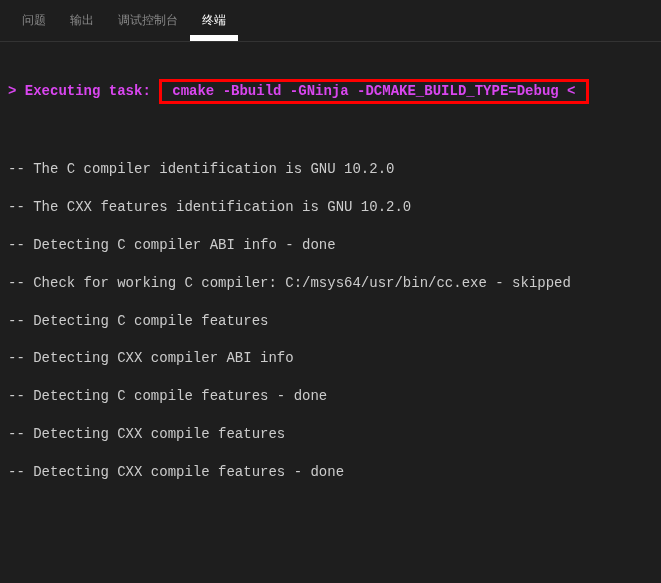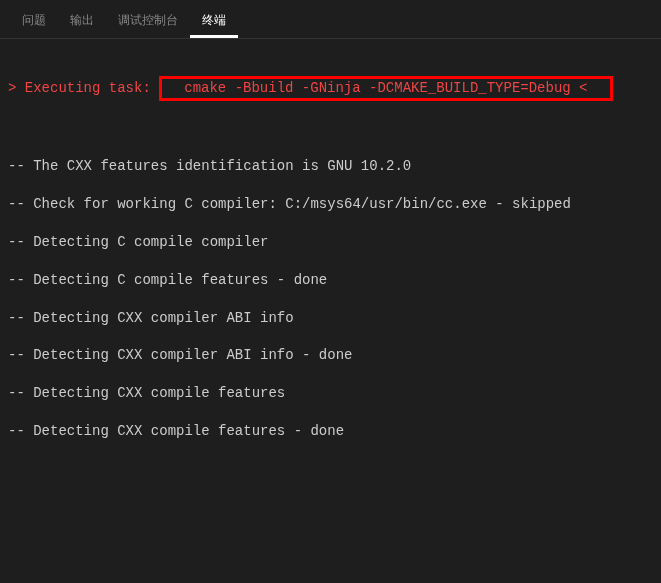--- a/index.html
+++ b/index.html
@@ -19,54 +19,55 @@
     font-family: "Microsoft YaHei", sans-serif;
     font-size: 12px;
   }
   .tab {
     padding: 6px 12px;
     color: #888;
     cursor: pointer;
   }
   .tab.active {
     color: #fff;
-    border-bottom: 3px solid #ffffff;
+    border-bottom: 6px solid #ffffff;
   }
   .terminal {
     padding: 18px 8px 8px 8px;
     line-height: 1.35;
     white-space: pre;
   }
   .line { min-height: 1.35em; }
-  .bold { font-weight: normal; color: #ef4444; }
+  .bold { font-weight: bold; color: #d946ef; }
   .box-red {
     border: 3px solid #ff0000;
-    padding: 0 22px;
+    padding: 0 10px;
     display: inline-block;
   }
 </style>
 </head>
 <body>
 
 <div class="tabs">
   <div class="tab">问题</div>
   <div class="tab">输出</div>
   <div class="tab">调试控制台</div>
   <div class="tab active">终端</div>
 </div>
 
 <div class="terminal">
 <div class="line"><span class="bold">&gt; Executing task: </span><span class="box-red bold">cmake -Bbuild -GNinja -DCMAKE_BUILD_TYPE=Debug &lt;</span></div>
 <div class="line"></div>
+<div class="line">-- The C compiler identification is GNU 10.2.0</div>
 <div class="line">-- The CXX features identification is GNU 10.2.0</div>
+<div class="line">-- Detecting C compiler ABI info - done</div>
 <div class="line">-- Check for working C compiler: C:/msys64/usr/bin/cc.exe - skipped</div>
-<div class="line">-- Detecting C compile compiler</div>
+<div class="line">-- Detecting C compile features</div>
+<div class="line">-- Detecting CXX compiler ABI info</div>
 <div class="line">-- Detecting C compile features - done</div>
-<div class="line">-- Detecting CXX compiler ABI info</div>
-<div class="line">-- Detecting CXX compiler ABI info - done</div>
 <div class="line">-- Detecting CXX compile features</div>
 <div class="line">-- Detecting CXX compile features - done</div>
 
 
 
 
 
 
 
 

